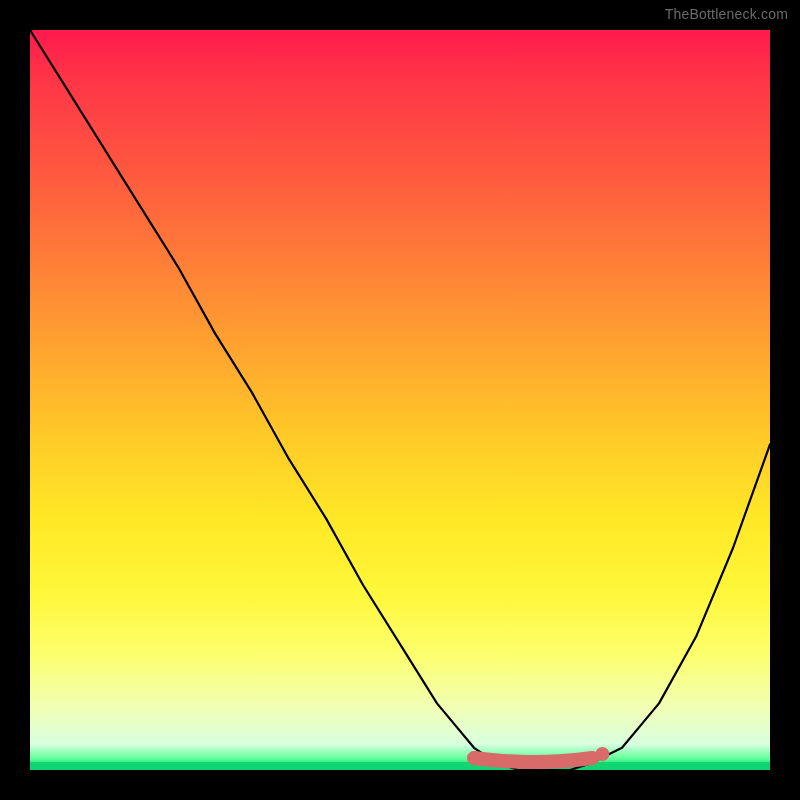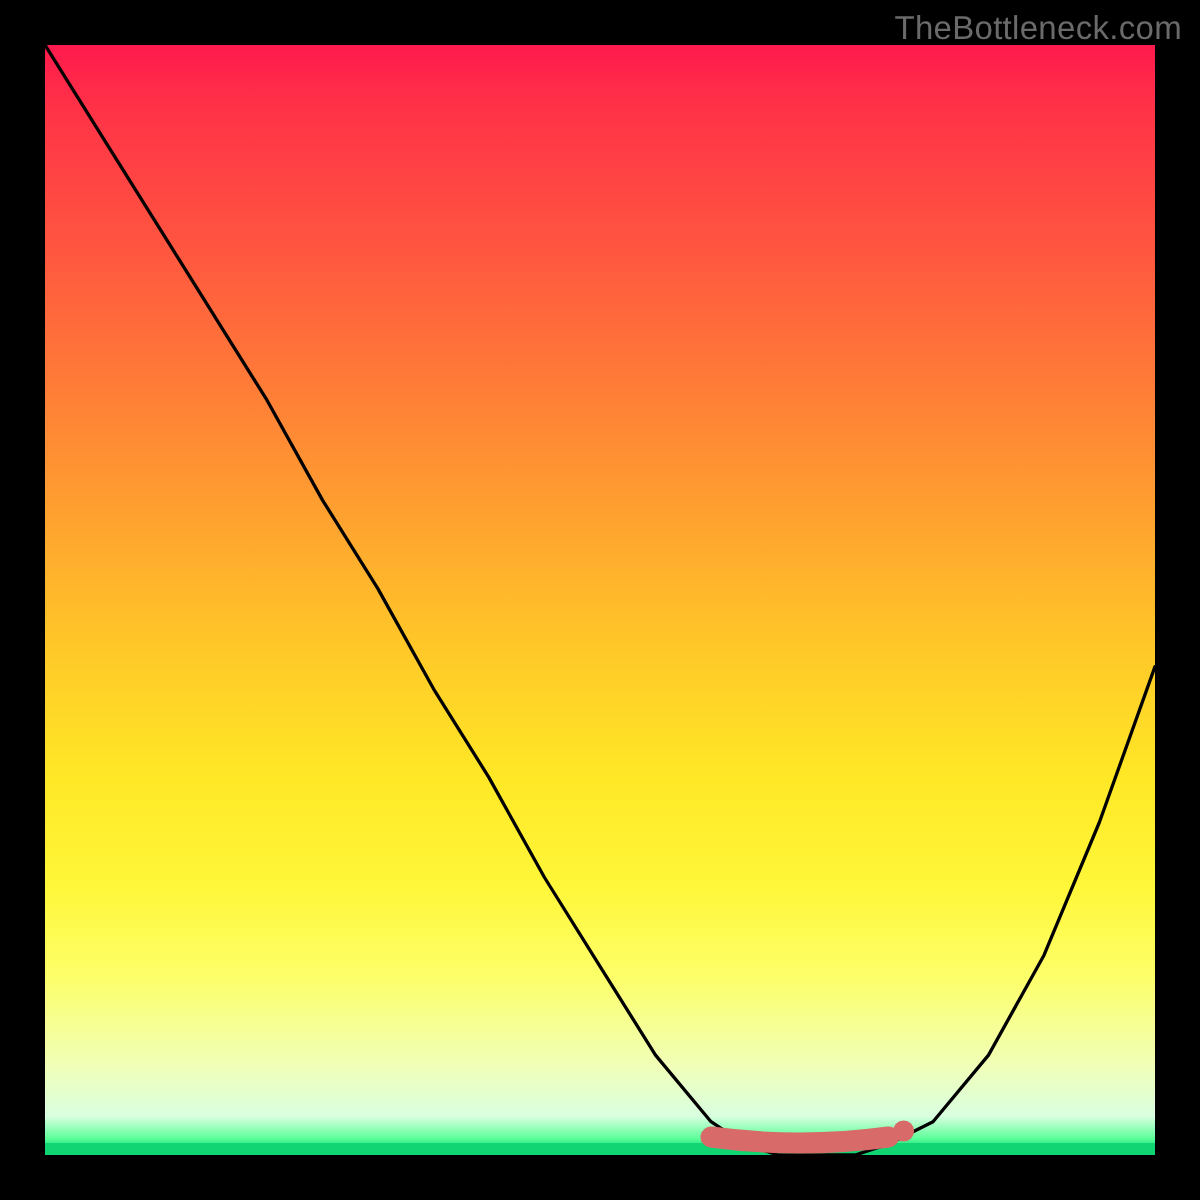--- a/index.html
+++ b/index.html
@@ -49,21 +49,21 @@
     right: 0;
     bottom: 0;
     height: 8px;
     background: #11d472;
   }
   .watermark {
     position: absolute;
     top: 6px;
     right: 12px;
     color: #6a6a6a;
-    font-size: 22px;
+    font-size: 14px;
     font-weight: 400;
     letter-spacing: 0.2px;
   }
   svg.curve {
     position: absolute;
     left: 0;
     top: 0;
     width: 740px;
     height: 740px;
   }

